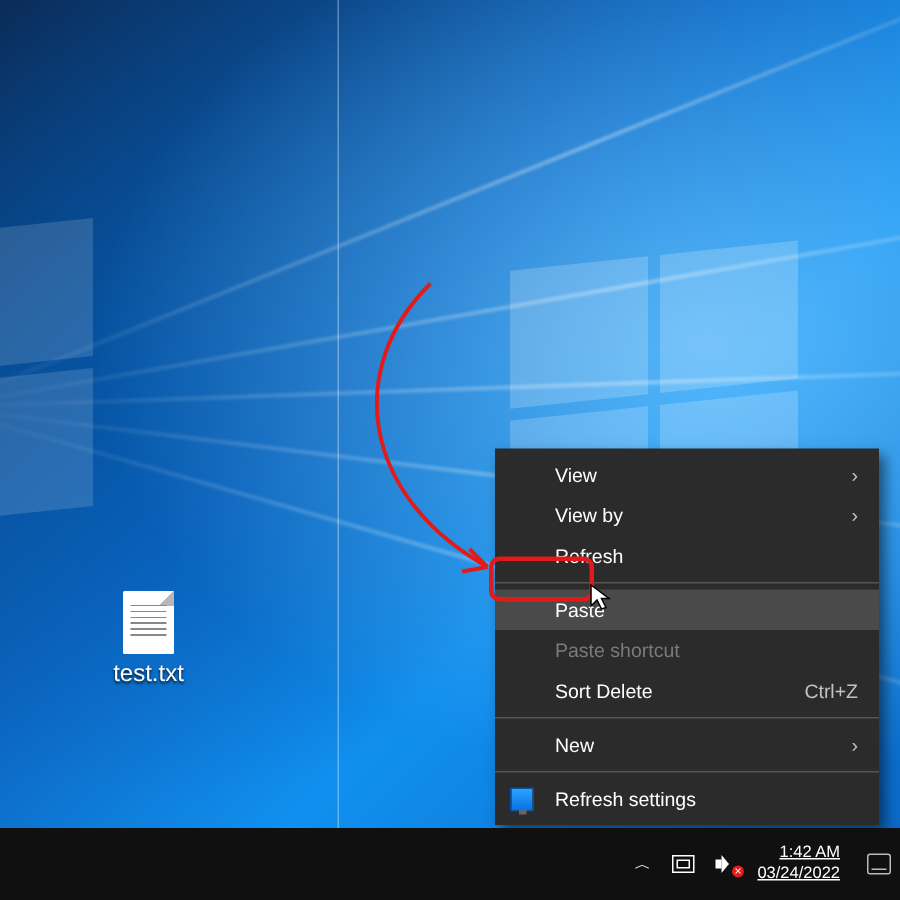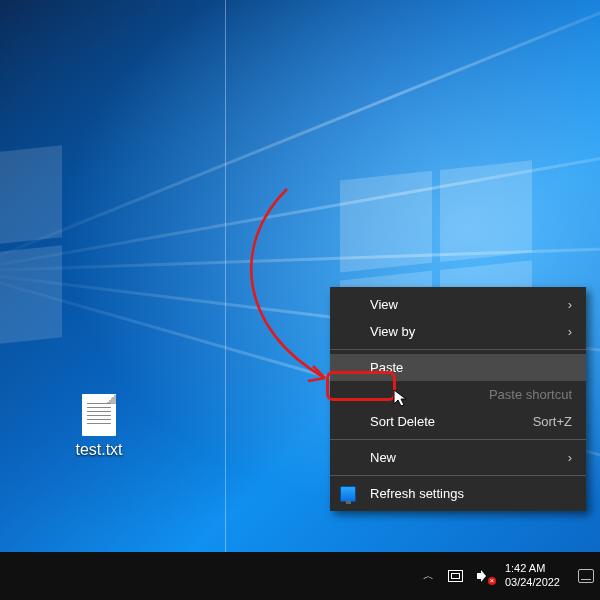--- a/index.html
+++ b/index.html
@@ -31,23 +31,23 @@
   .vline { position:absolute; top:0; left:225px; width:1px; height:552px; background:rgba(255,255,255,.35);}
 
   
   .file { position: absolute; top: 394px; left: 69px; width: 60px; text-align: center; }
   .file .glyph { width: 34px; height: 42px; margin: 0 auto 5px; background: #fff; position: relative; border-radius: 1px; }
   .file .glyph:before { content:""; position:absolute; top:0; right:0; width:10px; height:10px; background:linear-gradient(135deg,#fff 50%,#b7b7b7 50%); }
   .file .glyph .lines{position:absolute;top:9px;left:5px;right:5px;height:22px;background:repeating-linear-gradient(#888 0 1px,transparent 1px 4px);}
   .file .lbl { color: #fff; font-size: 16px; text-shadow: 0 1px 2px rgba(0,0,0,.9); }
 
   
-  .menu { position: absolute; top: 287px; left: 330px; width: 256px; background: #2b2b2b; color: #fff; font-size: 13px; box-shadow: 4px 4px 8px rgba(0,0,0,.5); padding: 4px 0; }
+  .menu { position: absolute; top: 299px; left: 330px; width: 256px; background: #2b2b2b; color: #fff; font-size: 13px; box-shadow: 4px 4px 8px rgba(0,0,0,.5); padding: 4px 0; }
   .menu .row { display:flex; align-items:center; height:27px; padding:0 14px 0 40px; position:relative; cursor:default; }
-  .menu .row.dis { color:#7b7b7b;justify-content:flex-end; }
+  .menu .row.dis { color:#7b7b7b; }
   .menu .row.hov { background:#4a4a4a; }
   .menu .sep { height:1px; background:#555; margin:4px 0; }
   .menu .sc { margin-left:auto; color:#c2c2c2; }
   .menu .chev { margin-left:auto; color:#c2c2c2; font-size:13px; }
   .menu .ico { position:absolute; left:10px; top:6px; width:16px; height:16px; }
   .ico.display{background:linear-gradient(#2aa6ff,#0b6fe0);border:1px solid #0a4e9c;border-radius:1px}
   .ico.display:after{content:"";position:absolute;bottom:-3px;left:5px;width:5px;height:3px;background:#666}
   .ico.personal{background:linear-gradient(#2aa6ff,#0b6fe0);border:1px solid #0a4e9c}
   .ico.personal:after{content:"";position:absolute;right:-2px;bottom:-2px;width:7px;height:7px;background:#ec5a24;border-radius:1px}
 
@@ -65,21 +65,21 @@
   .taskbar { position: absolute; left:0; right:0; bottom:0; height:48px; background:#101010; display:flex; justify-content:flex-end; align-items:center; color:#fff; font-size:11px; padding-right:6px; }
   .tray { display:flex; align-items:center; gap:14px; }
   .tray .up { font-size:11px; transform:scaleY(.85); }
   .tray .net { width:15px; height:12px; position:relative; }
   .tray .net:before{content:"";position:absolute;inset:0;border:1.3px solid #fff}
   .tray .net:after{content:"";position:absolute;left:3px;right:3px;top:3px;bottom:3px;border:1.3px solid #fff}
   .tray .vol { width:14px; height:14px; position:relative; }
   .tray .vol:before{content:"";position:absolute;left:0;top:4px;width:4px;height:6px;background:#fff}
   .tray .vol:after{content:"";position:absolute;left:4px;top:1px;border-top:6px solid transparent;border-bottom:6px solid transparent;border-left:5px solid #fff}
   .tray .vol .x{position:absolute;right:-5px;bottom:-2px;width:8px;height:8px;background:#e21a1a;border-radius:50%;font-size:8px;line-height:8px;text-align:center;color:#fff}
-  .clock { text-align:left; line-height:1.25; }
+  .clock { text-align:right; line-height:1.25;text-decoration:underline; }
   .tray .task { width:16px; height:14px; border:1.3px solid #bbb; border-radius:2px; margin-left:4px; position:relative; }
   .tray .task:before{content:"";position:absolute;left:2px;right:2px;bottom:2px;height:1.3px;background:#bbb}
 </style>
 </head>
 <body>
 
 <div id="stage">
   <div class="wall">
     <div class="ray r1"></div>
       <div class="ray r2"></div>
@@ -108,30 +108,33 @@
 
   <div class="menu">
     <div class="row">
       <span>View</span>
       <span class="chev">›</span>
     </div>
     <div class="row">
       <span>View by</span>
       <span class="chev">›</span>
     </div>
+    <div class="row">
+      <span>Refresh</span>
+    </div>
     <div class="sep"></div>
     <div class="row hov">
       <span>Paste</span>
     </div>
     <div class="row dis">
       <span>Paste shortcut</span>
     </div>
     <div class="row">
       <span>Sort Delete</span>
-      <span class="sc">Sort+Z</span>
+      <span class="sc">Ctrl+Z</span>
     </div>
     <div class="sep"></div>
     <div class="row">
       <span>New</span>
       <span class="chev">›</span>
     </div>
     <div class="sep"></div>
     <div class="row">
       <span class="ico display"></span>
       <span>Refresh settings</span>

